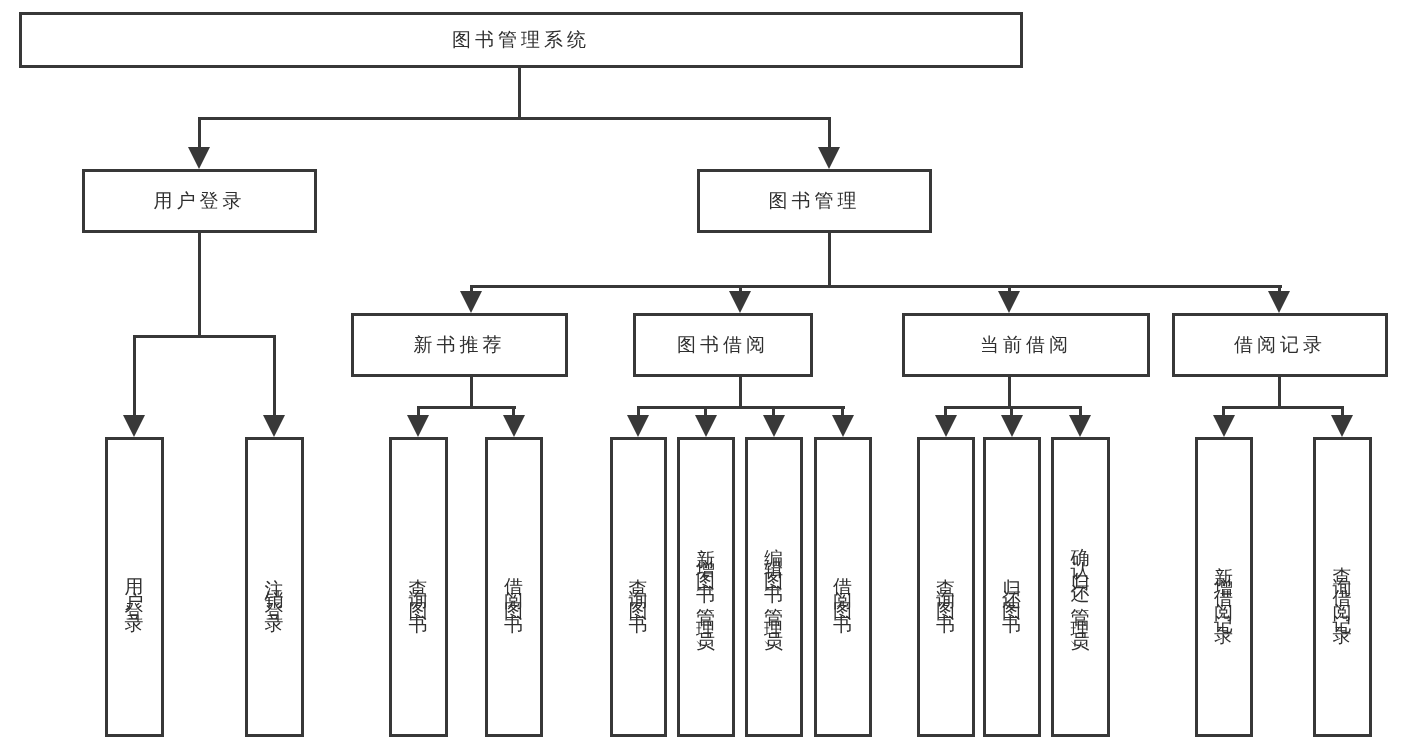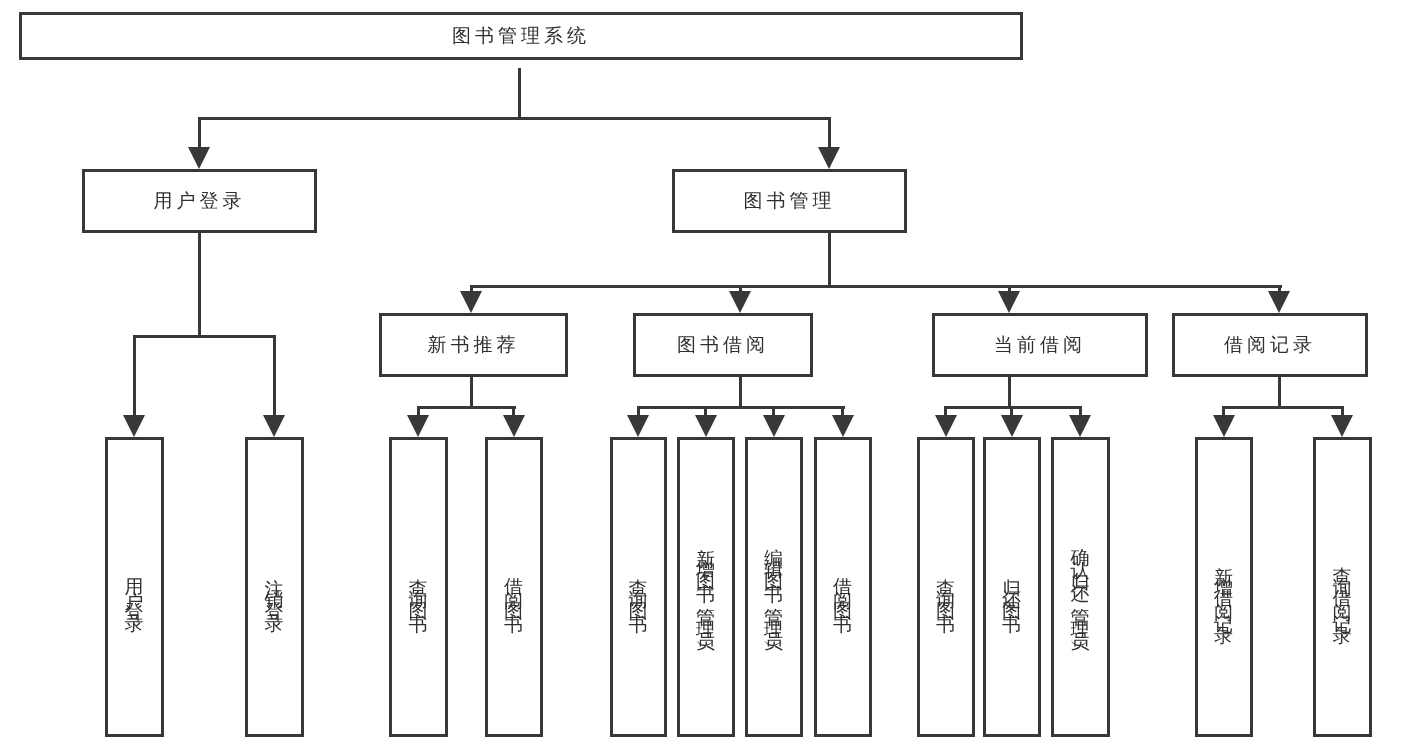--- a/index.html
+++ b/index.html
@@ -54,35 +54,35 @@
     color:#c79494;
     white-space:nowrap;
     z-index:5;
   }
 </style>
 </head>
 <body>
 
 <div class="canvas">
 
-  <div class="box" style="left:19px;top:12px;width:1004px;height:48px">
+  <div class="box" style="left:19px;top:12px;width:1004px;height:56px">
     <span class="hlabel">图书管理系统</span>
   </div>
 
   <div class="vline" style="left:518px;top:68px;height:50px"></div>
   <div class="hline" style="left:198px;top:117px;width:633px"></div>
   <div class="vline" style="left:198px;top:118px;height:30px"></div>
   <div class="arrow" style="left:188px;top:147px"></div>
   <div class="vline" style="left:828px;top:118px;height:30px"></div>
   <div class="arrow" style="left:818px;top:147px"></div>
 
   <div class="box" style="left:82px;top:169px;width:235px;height:64px">
     <span class="hlabel">用户登录</span>
   </div>
-  <div class="box" style="left:672px;top:169px;width:235px;height:64px">
+  <div class="box" style="left:697px;top:169px;width:235px;height:64px">
     <span class="hlabel">图书管理</span>
   </div>
 
   <div class="vline" style="left:198px;top:233px;height:104px"></div>
   <div class="hline" style="left:133px;top:335px;width:143px"></div>
   <div class="vline" style="left:133px;top:336px;height:80px"></div>
   <div class="arrow" style="left:123px;top:415px"></div>
   <div class="vline" style="left:273px;top:336px;height:80px"></div>
   <div class="arrow" style="left:263px;top:415px"></div>
 
@@ -90,30 +90,30 @@
   <div class="hline" style="left:470px;top:285px;width:812px"></div>
   <div class="vline" style="left:470px;top:286px;height:7px"></div>
   <div class="arrow" style="left:460px;top:291px"></div>
   <div class="vline" style="left:739px;top:286px;height:7px"></div>
   <div class="arrow" style="left:729px;top:291px"></div>
   <div class="vline" style="left:1008px;top:286px;height:7px"></div>
   <div class="arrow" style="left:998px;top:291px"></div>
   <div class="vline" style="left:1278px;top:286px;height:7px"></div>
   <div class="arrow" style="left:1268px;top:291px"></div>
 
-  <div class="box" style="left:379px;top:313px;width:189px;height:64px">
+  <div class="box" style="left:351px;top:313px;width:217px;height:64px">
     <span class="hlabel">新书推荐</span>
   </div>
   <div class="box" style="left:633px;top:313px;width:180px;height:64px">
     <span class="hlabel">图书借阅</span>
   </div>
-  <div class="box" style="left:932px;top:313px;width:216px;height:64px">
+  <div class="box" style="left:902px;top:313px;width:248px;height:64px">
     <span class="hlabel">当前借阅</span>
   </div>
-  <div class="box" style="left:1172px;top:313px;width:196px;height:64px">
+  <div class="box" style="left:1172px;top:313px;width:216px;height:64px">
     <span class="hlabel">借阅记录</span>
   </div>
 
   <div class="vline" style="left:470px;top:377px;height:31px"></div>
   <div class="hline" style="left:417px;top:406px;width:99px"></div>
   <div class="vline" style="left:417px;top:407px;height:10px"></div>
   <div class="arrow" style="left:407px;top:415px"></div>
   <div class="vline" style="left:512px;top:407px;height:10px"></div>
   <div class="arrow" style="left:503px;top:415px"></div>
 

